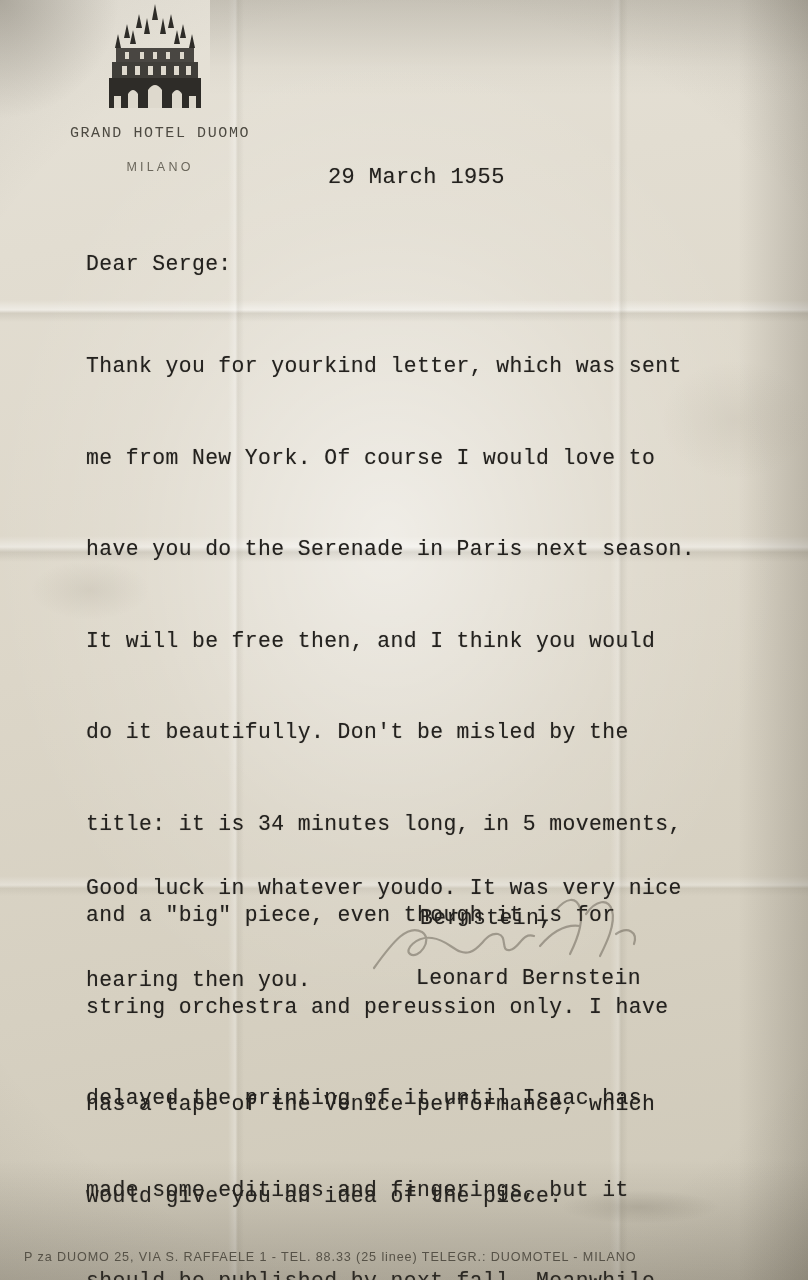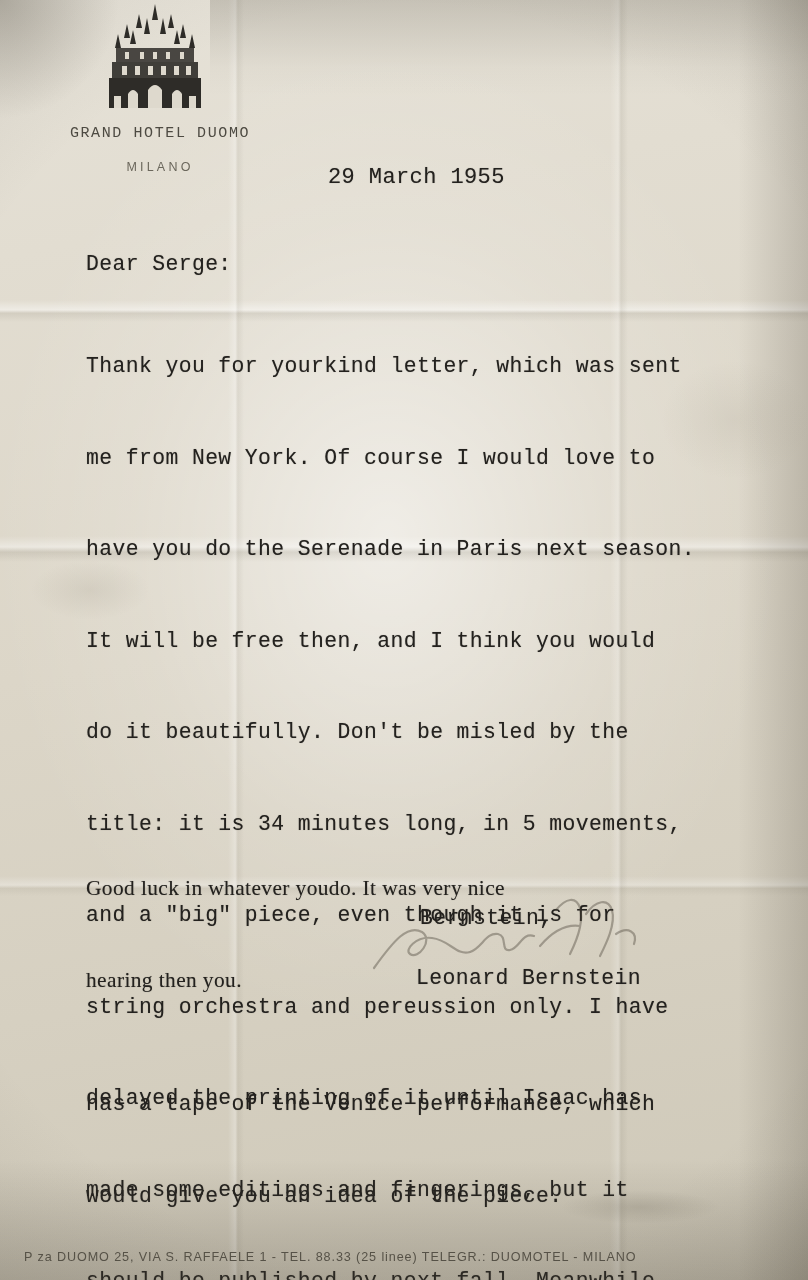--- a/index.html
+++ b/index.html
@@ -127,21 +127,20 @@
   }
   .body-block {
     left: 86px;
     top: 290px;
     width: 730px;
   }
   .body-block div { white-space: pre; }
   .para2 {
     left: 86px;
     top: 812px;
-    font-family: Liberation Serif, serif;
   }
   .para2 div { white-space: pre; }
   .sincerely {
     left: 420px;
     top: 903px;
   }
   .signame {
     left: 416px;
     top: 963px;
   }

